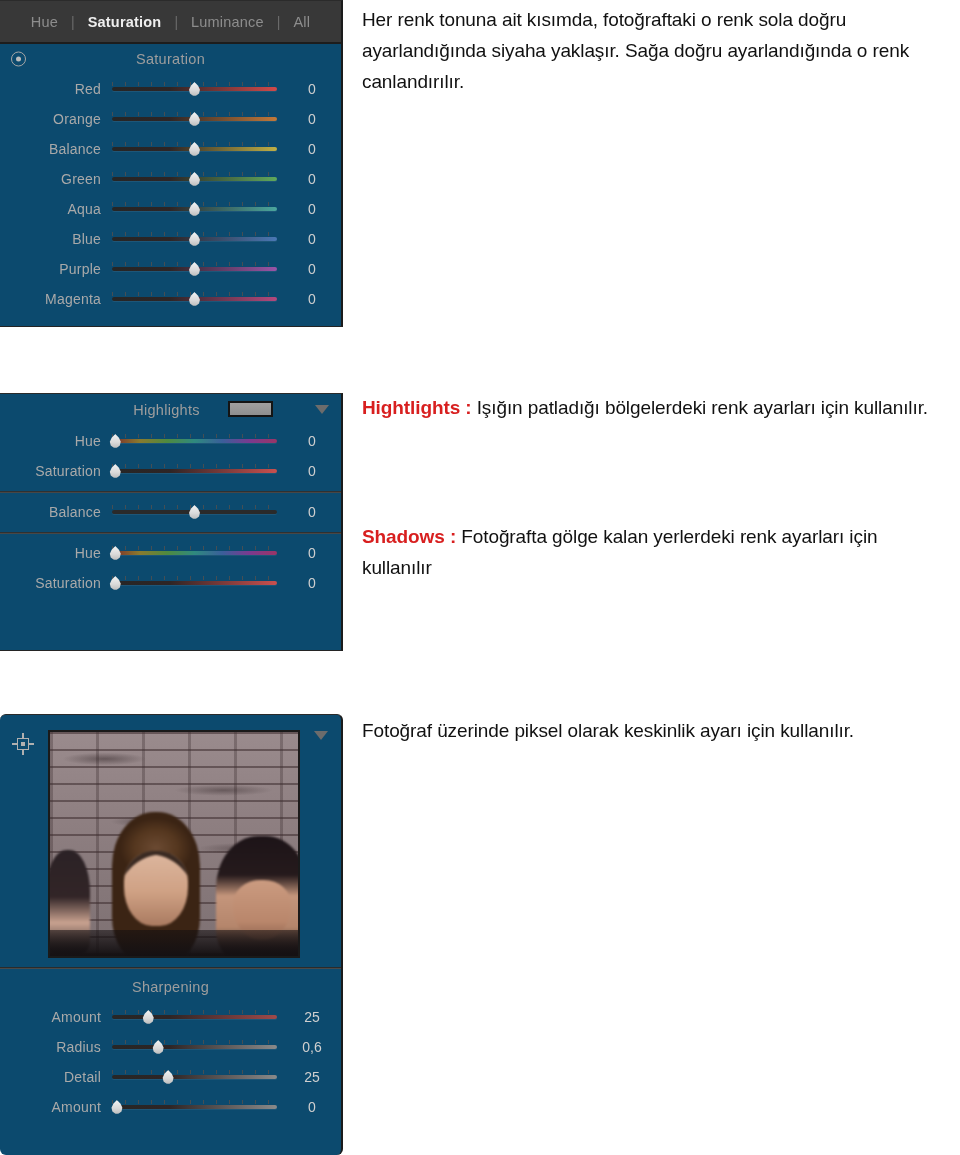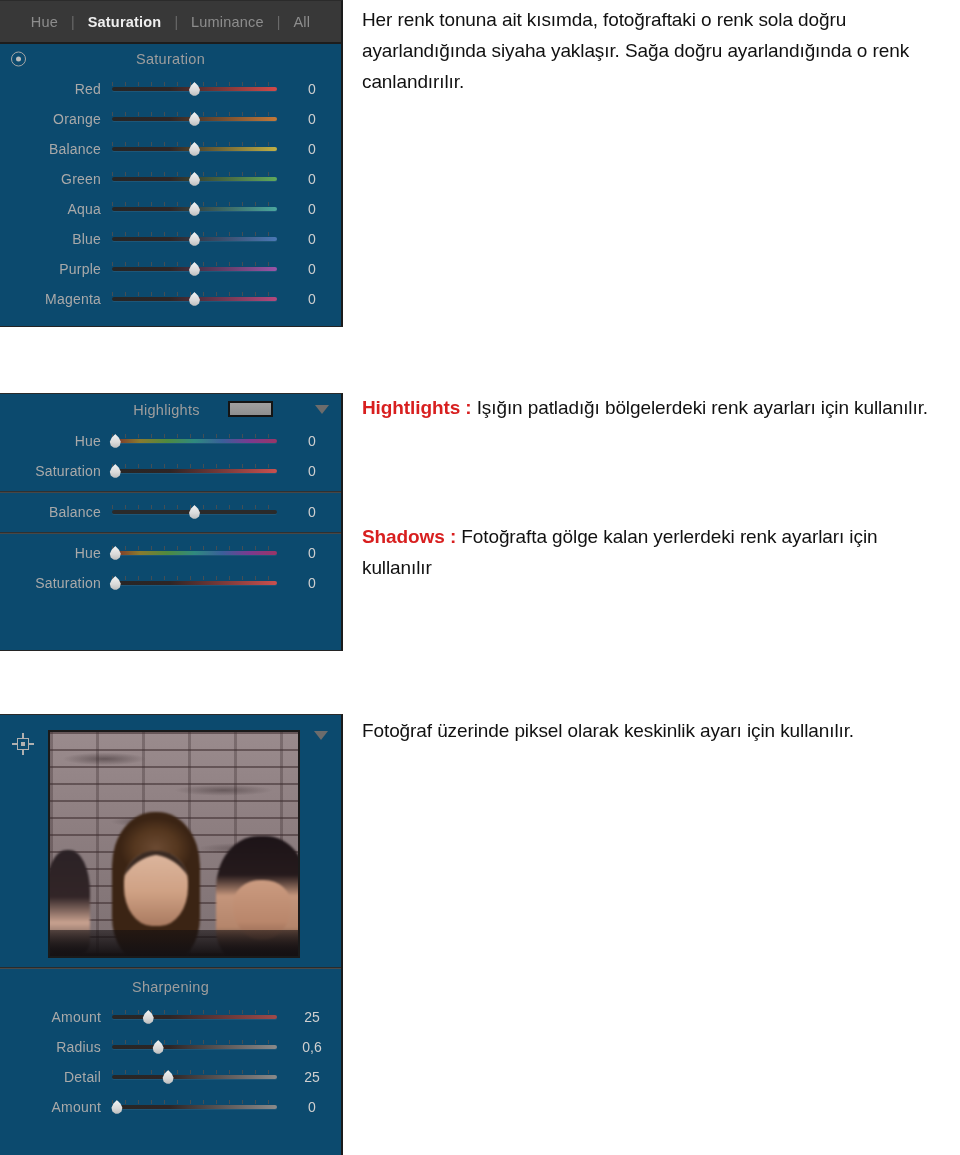--- a/index.html
+++ b/index.html
@@ -43,21 +43,21 @@
     border-top: 1px solid #2b2b2b;
     border-bottom: 1px solid #242424;
     box-sizing: border-box;
     color: #b8b8b8;
     font-size: 13.5px;
     overflow: hidden;
   }
 
   #panel-hsl      { top: 0px;   width: 343px; height: 327px; }
   #panel-splittone{ top: 393px; width: 343px; height: 258px; }
-  #panel-detail   { top: 714px; width: 343px; height: 441px; border-bottom: none;}
+  #panel-detail   { top: 714px; width: 343px; height: 441px; border-bottom: none; border-radius: 6px;}
 
   
   .tab-strip {
     height: 41px;
     background: #383838;
     border-bottom: 2px solid #1d1d1d;
     display: flex;
     align-items: center;
     justify-content: center;
     gap: 0px;

